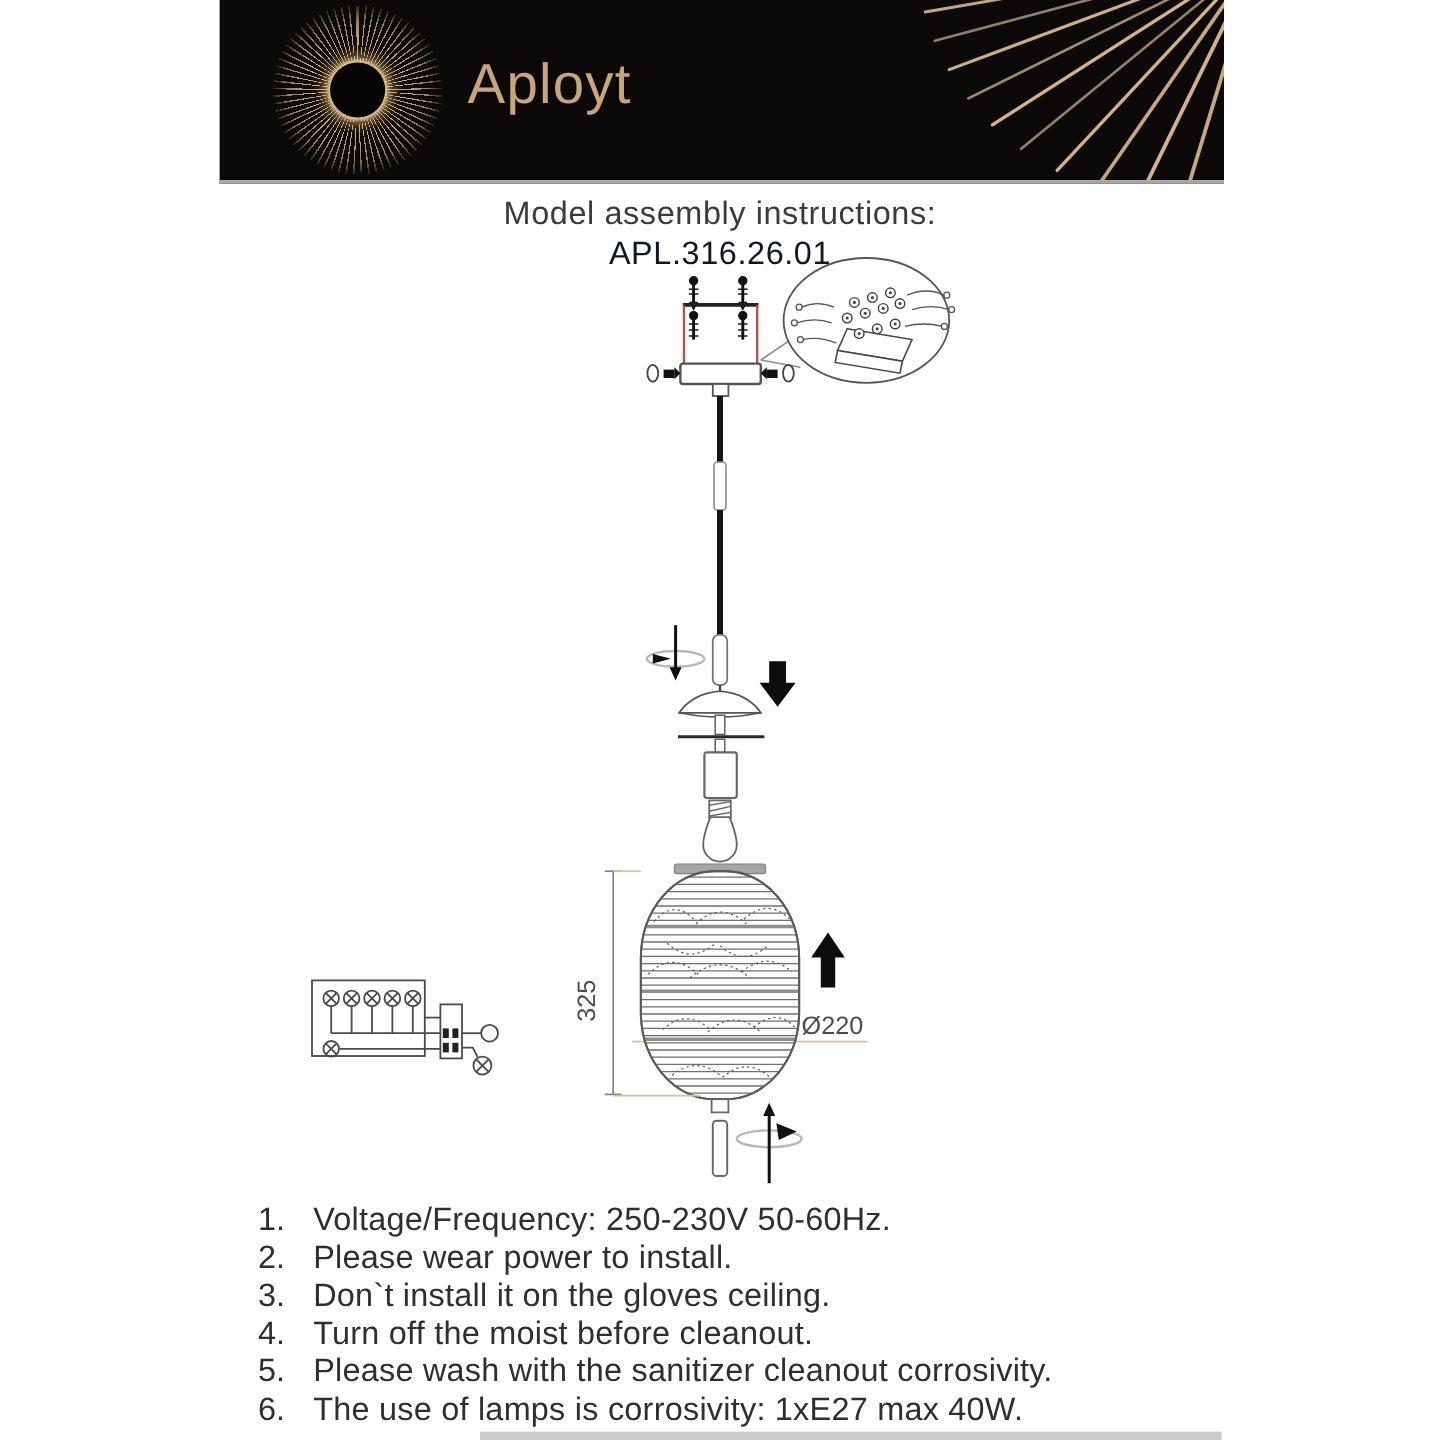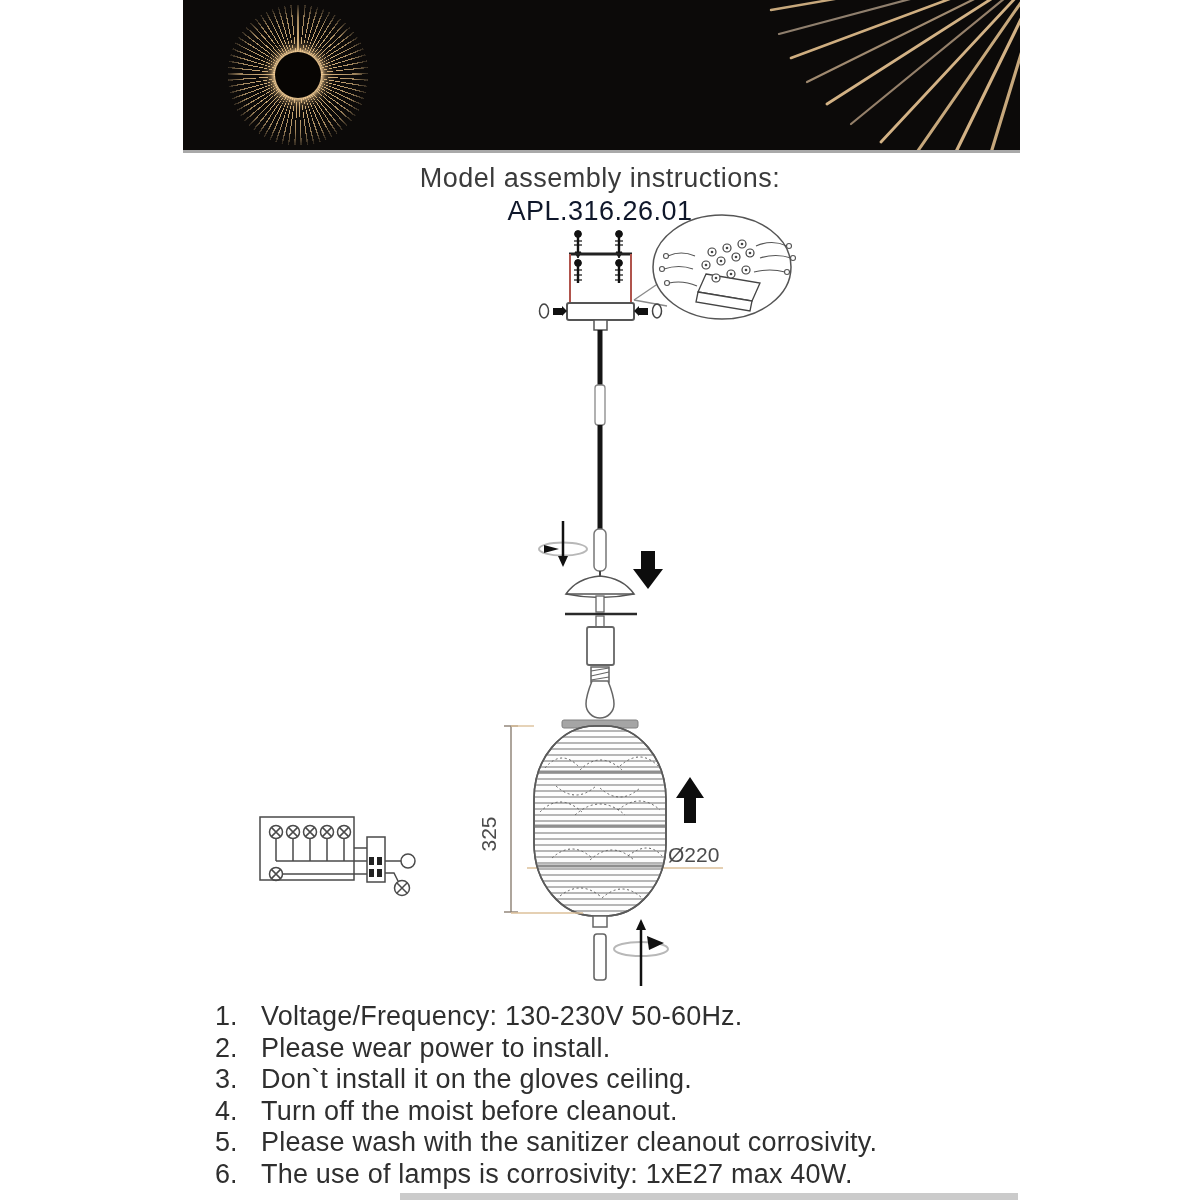--- a/index.html
+++ b/index.html
@@ -49,20 +49,21 @@
   .bottom-strip{position:absolute;left:400px;top:1193px;width:618px;height:7px;background:#cbcbcb;}
 </style>
 </head>
 <body>
 
 <div class="banner">
   <div class="logo">
     <div class="fade"></div>
     <div class="core"></div>
   </div>
+  <div class="brand">Aployt</div>
   <svg class="rays" width="460" height="150" viewBox="377 0 460 150">
     <g stroke-linecap="round" fill="none">
       <line x1="866" y1="-38" x2="588" y2="10" stroke="#c7a87c" stroke-width="2.4"></line>
       <line x1="866" y1="-38" x2="596" y2="34" stroke="#8f7f6d" stroke-width="2.2"></line>
       <line x1="866" y1="-38" x2="608" y2="58" stroke="#cfae80" stroke-width="2.6"></line>
       <line x1="866" y1="-38" x2="624" y2="82" stroke="#a08a70" stroke-width="2.2"></line>
       <line x1="866" y1="-38" x2="644" y2="104" stroke="#d3b285" stroke-width="2.8"></line>
       <line x1="866" y1="-38" x2="668" y2="124" stroke="#95806a" stroke-width="2.2"></line>
       <line x1="866" y1="-38" x2="698" y2="142" stroke="#d3b285" stroke-width="2.8"></line>
       <line x1="866" y1="-38" x2="732" y2="155" stroke="#c7a87c" stroke-width="3"></line>
@@ -282,21 +283,21 @@
     <circle cx="408" cy="861" r="7"></circle>
     <polyline points="385,873 394,873 398,881"></polyline>
     <circle cx="402" cy="888" r="7.5"></circle>
       <path d="M397 883 L407 893 M407 883 L397 893"></path>
   </g>
 </svg>
 
 <div class="instructions">
   <div class="inst-row">
     <span class="inst-num">1.</span>
-    <span class="inst-text">Voltage/Frequency: 130-230V 50-60Hz.</span>
+    <span class="inst-text">Voltage/Frequency: 250-230V 50-60Hz.</span>
   </div>
   <div class="inst-row">
     <span class="inst-num">2.</span>
     <span class="inst-text">Please wear power to install.</span>
   </div>
   <div class="inst-row">
     <span class="inst-num">3.</span>
     <span class="inst-text">Don`t install it on the gloves ceiling.</span>
   </div>
   <div class="inst-row">

